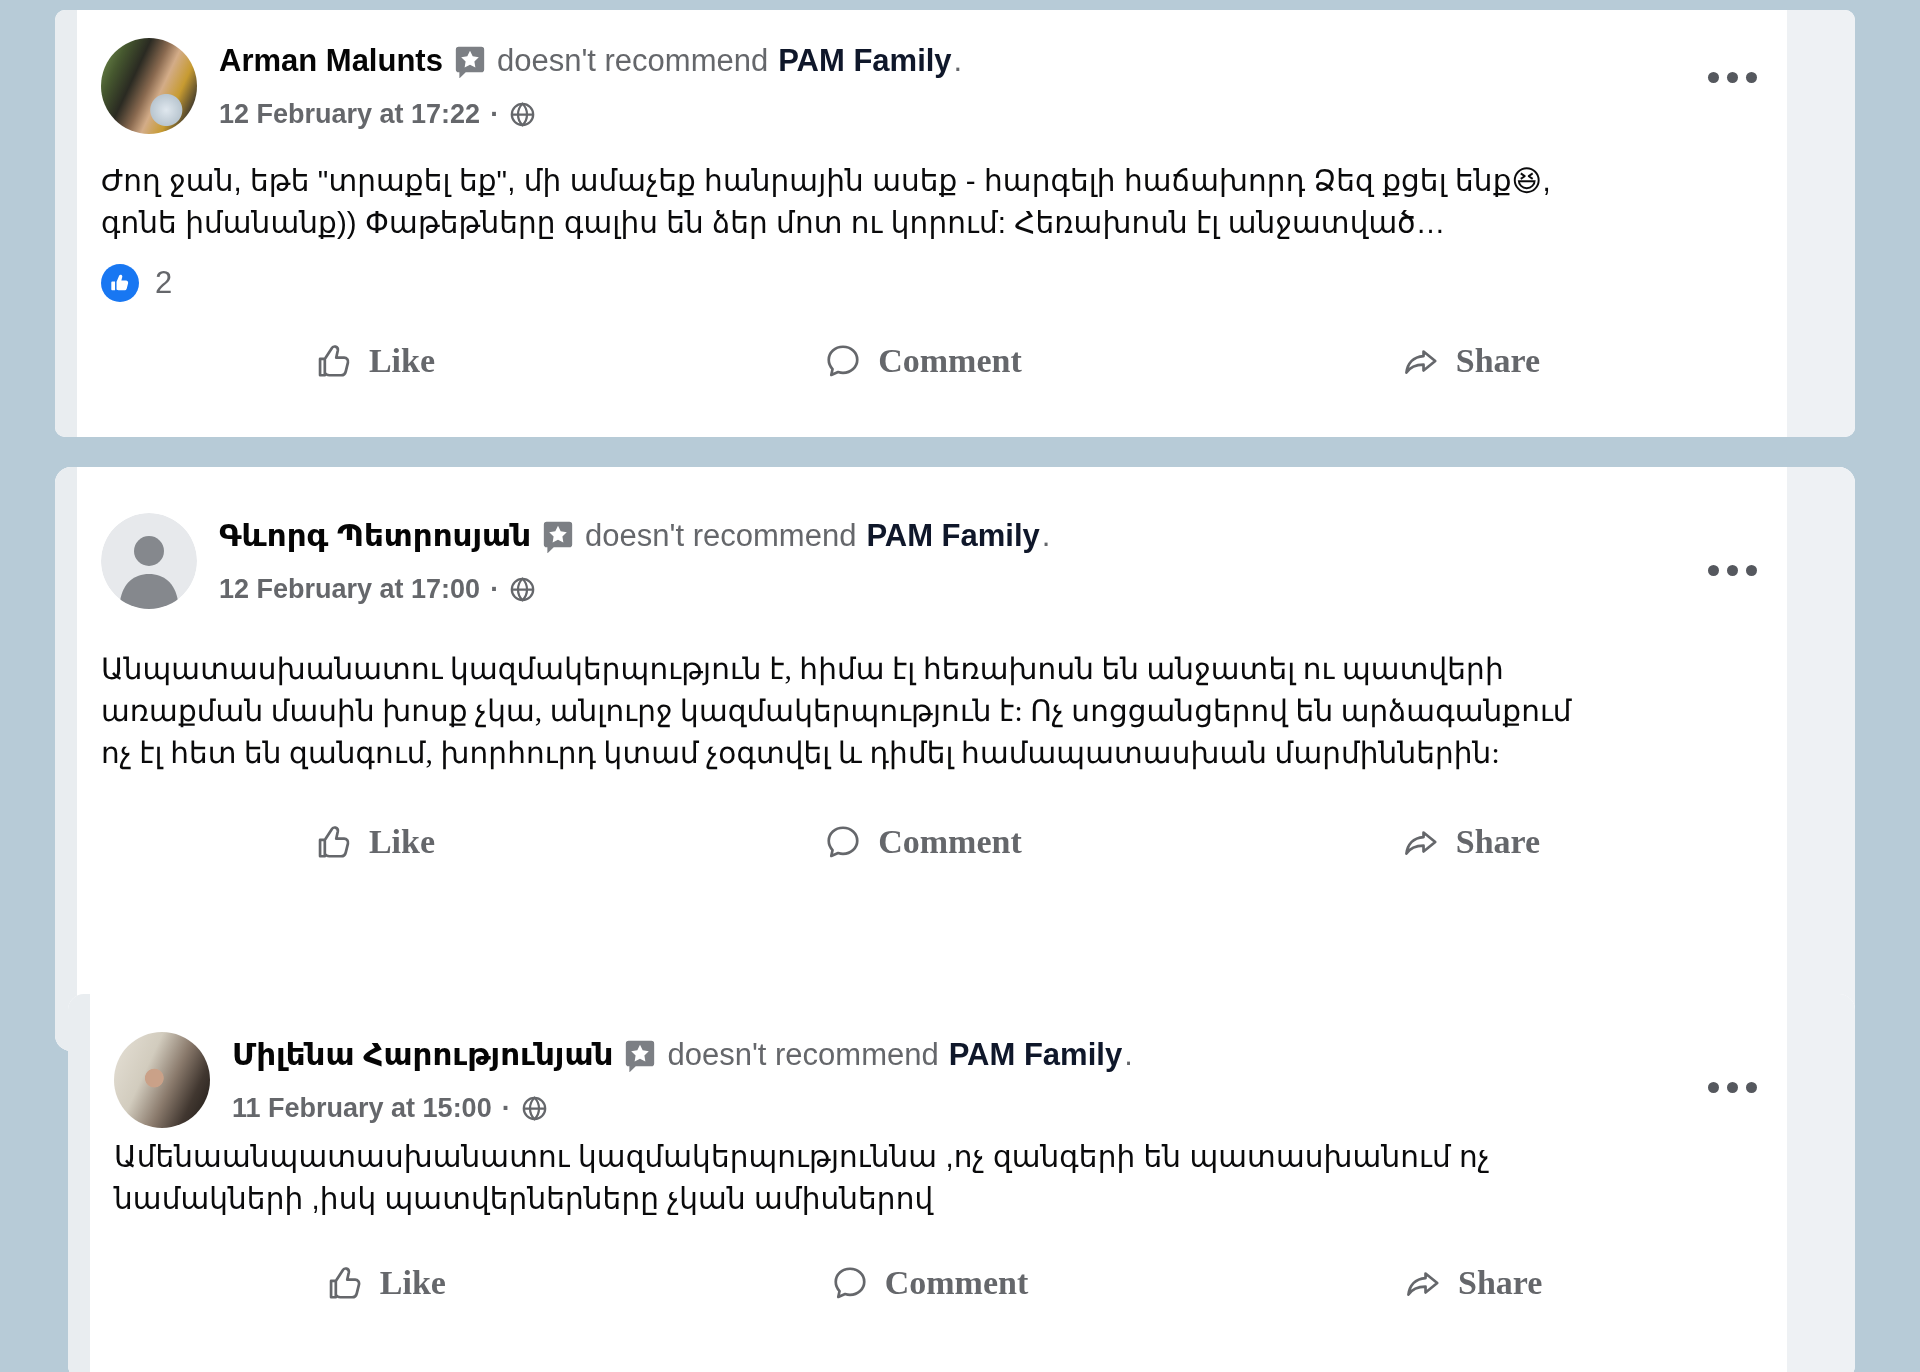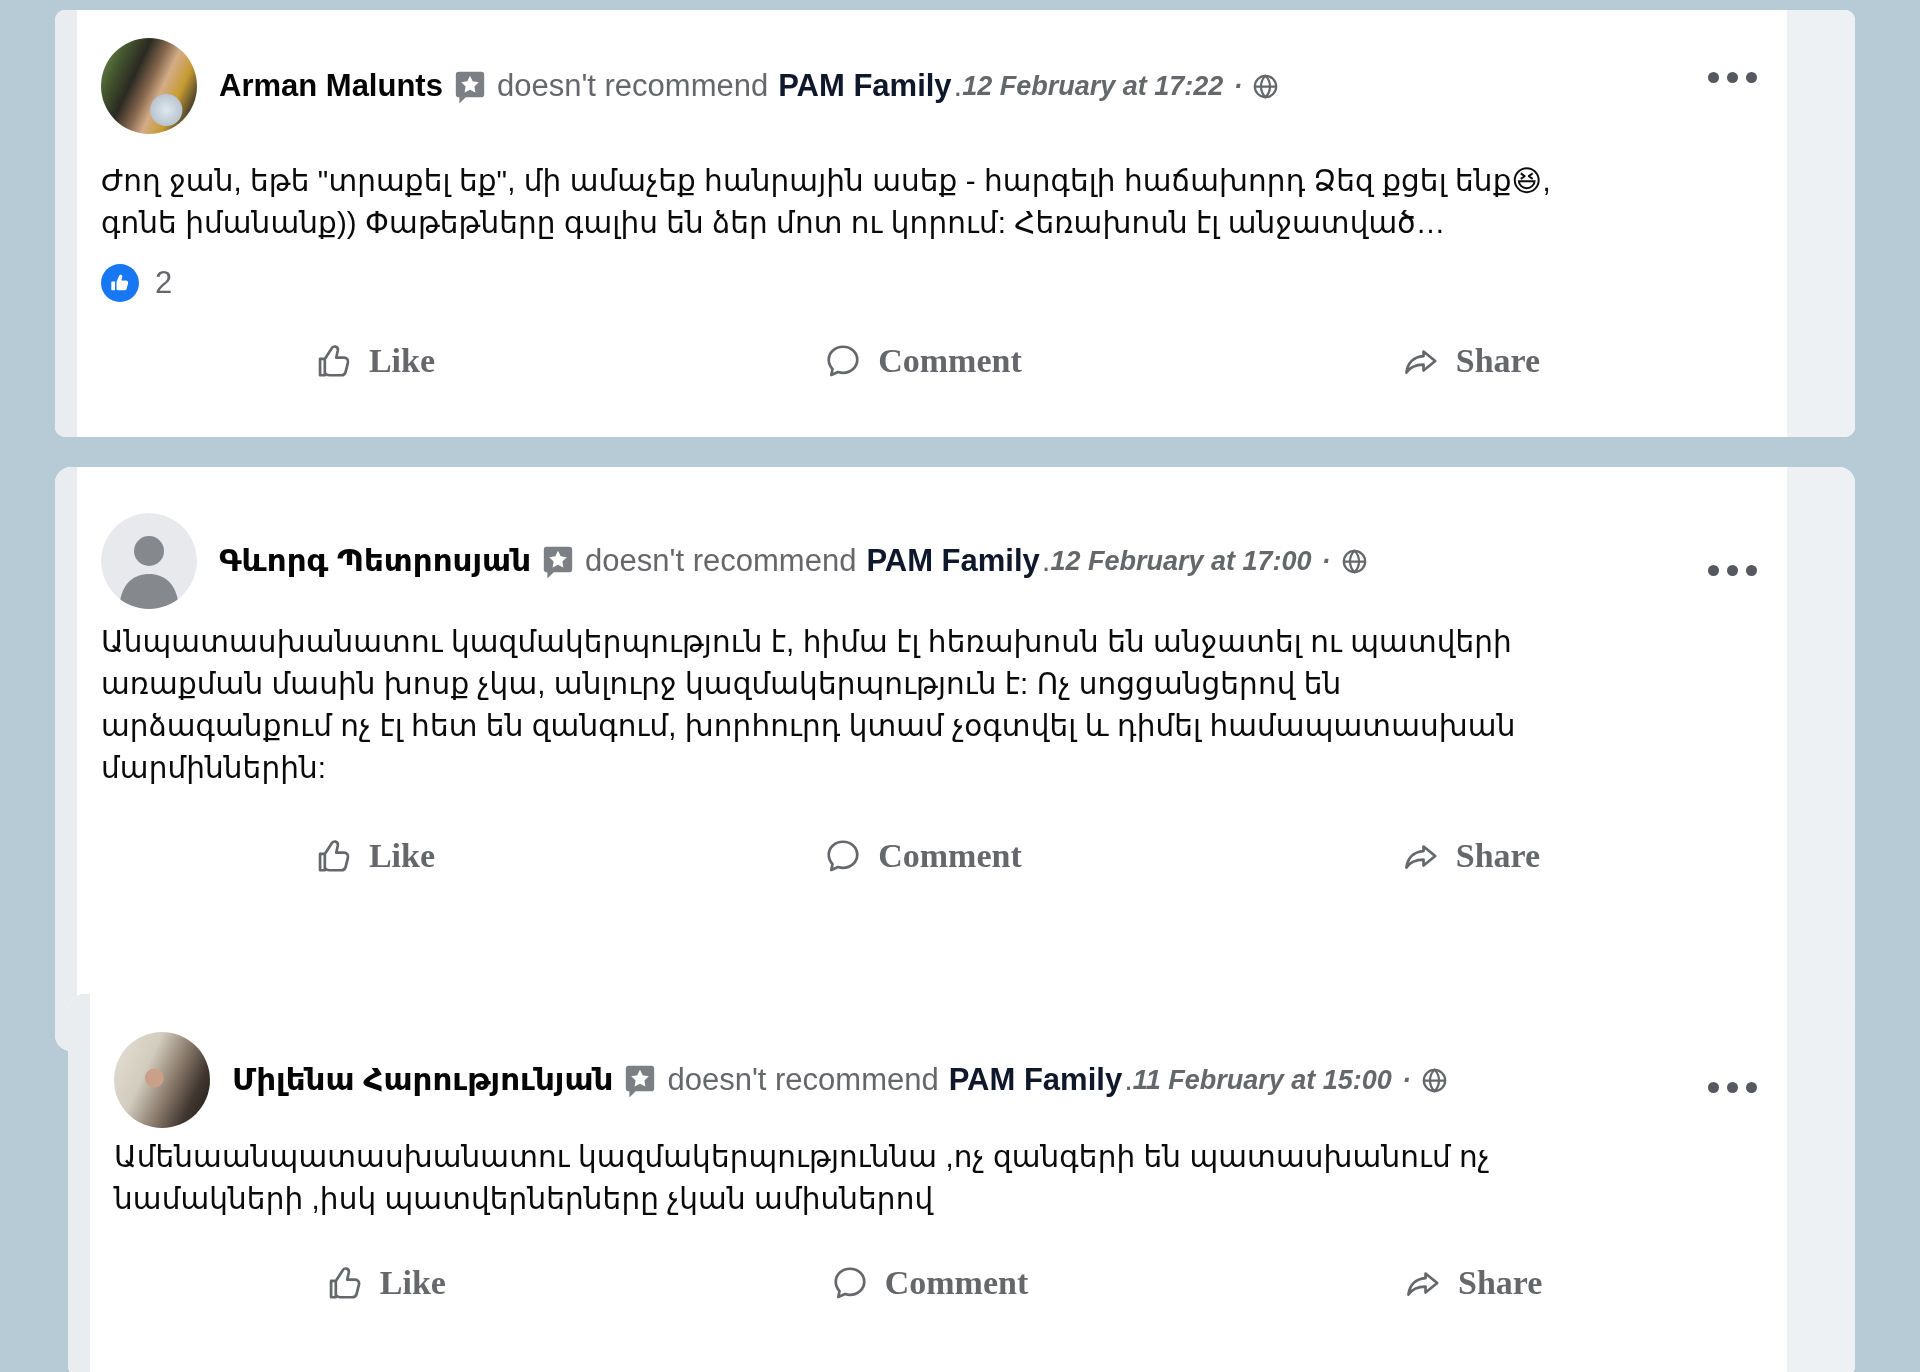--- a/index.html
+++ b/index.html
@@ -42,45 +42,45 @@
       radial-gradient(circle at 68% 75%, #dfe7ee 0%, #b9c6d0 16%, rgba(0,0,0,0) 17%),
       linear-gradient(115deg, #7c9a55 0%, #46582f 20%, #2a2a22 36%, #8a6a50 50%, #d3ac88 60%, #c79b31 74%, #33302c 90%);
   }
   .avatar.photo-selfie {
     background:
       radial-gradient(circle at 42% 48%, #caa188 0%, #caa188 12%, rgba(0,0,0,0) 13%),
       linear-gradient(115deg, #e6e1d7 0%, #d2ccbe 35%, #8a7a6c 58%, #413730 78%, #1b1714 100%);
   }
   .avatar svg { display: block; width: 100%; height: 100%; }
 
-  .header-text { display: flex; flex-direction: row; gap: 0; }
+  .header-text { display: flex; flex-direction: column; gap: 20px; }
   .name-line { font-size: 31px; color: #65676b; display: flex; align-items: center; gap: 10px; line-height: 1.2; }
   .author-name { font-weight: bold; color: #050505; }
   .page-name { font-weight: bold; color: #0f172a; }
   .badge-icon { display: inline-flex; width: 34px; height: 34px; }
   .badge-icon svg { width: 34px; height: 34px; }
-  .time-line { font-size: 27px; color: #65676b; font-weight: 600; display: flex; align-items: center; gap: 10px; font-style: italic; }
+  .time-line { font-size: 27px; color: #65676b; font-weight: 600; display: flex; align-items: center; gap: 10px; }
   .globe-icon { display: inline-flex; width: 27px; height: 27px; }
   .globe-icon svg { width: 27px; height: 27px; }
 
   .dots-menu {
     position: absolute; cursor: pointer;
     right: 98px; display: flex; gap: 8px;
   }
   #card-1 .dots-menu { top: 62px; }
   #card-2 .dots-menu { top: 98px; }
   #card-3 .dots-menu { top: 88px; }
   .dots-menu i { width: 11px; height: 11px; border-radius: 50%; background: #55585e; }
 
   .post-body {
     font-size: 29.5px; color: #0a0a0b; line-height: 1.42;
     letter-spacing: 0.1px;
   }
   #card-1 .post-body { margin-top: 26px; max-width: 1510px; }
-  #card-2 .post-body { margin-top: 12px; max-width: 1475px; }
+  #card-2 .post-body { margin-top: 40px; max-width: 1475px; font-family: Liberation Serif, serif; }
   #card-3 .post-body { margin-top: 8px; max-width: 1440px; }
 
   .reactions-row { display: flex; align-items: center; gap: 16px; margin-top: 20px; }
   .reaction-badge {
     width: 38px; height: 38px; border-radius: 50%;
     background: #1877f2; display: flex; align-items: center; justify-content: center;
     box-shadow: 0 0 0 2px #fff;
   }
   .reaction-badge svg { width: 24px; height: 24px; }
   .reaction-count { font-size: 31px; color: #65676b; }

